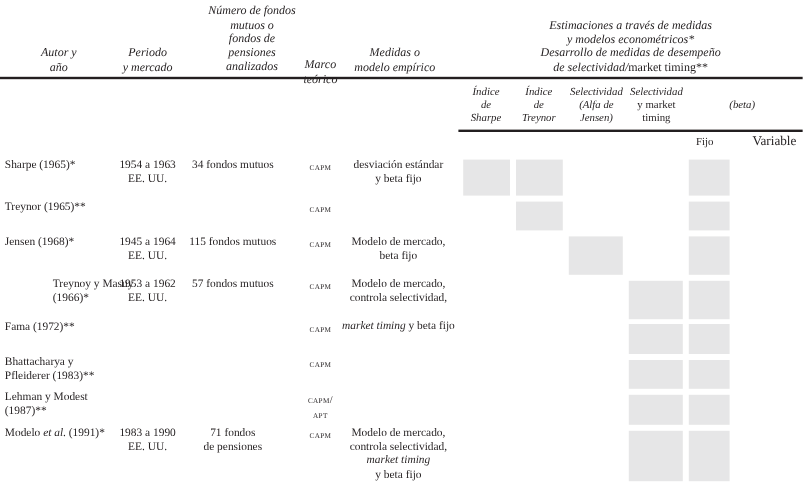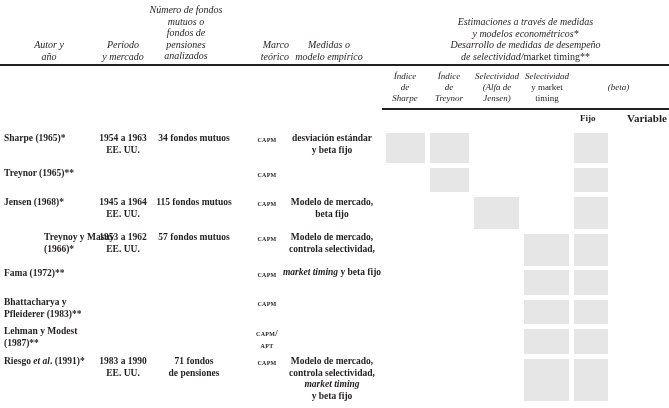--- a/index.html
+++ b/index.html
@@ -1,46 +1,46 @@
 <!DOCTYPE html>
 <html><head>
 <meta charset="utf-8">
 <style>
   html, body { margin:0; padding:0; background:#ffffff; }
   body { width:669px; height:408px; position:relative; overflow:hidden;
          font-family:"Liberation Serif","DejaVu Serif",serif; color:#231f20; }
   .abs { position:absolute; }
   .hdr { font-style:italic; font-size:10px; line-height:11.5px; text-align:center; color:#231f20; }
-  .cell { font-size:9.5px; line-height:11.5px; color:#231f20;font-weight:bold; }
+  .cell { font-size:9.5px; line-height:11.5px; color:#231f20; }
   .center { text-align:center; }
   .sc { font-variant:small-caps; font-size:8.5px; letter-spacing:0.3px; text-transform:lowercase; }
   .rule { position:absolute; background:#231f20; height:1.5px; }
   .box { position:absolute; background:#e6e6e7; }
   .up { font-style:normal; }
   i { font-style:italic; }
 </style>
 </head>
 <body>
 
 <div class="abs hdr" style="left:18px; top:39px; width:62px;">
   <div>Autor y</div>
   <div>año</div>
 </div>
 <div class="abs hdr" style="left:88px; top:39px; width:70px;">
   <div>Periodo</div>
   <div>y mercado</div>
 </div>
-<div class="abs hdr" style="left:144px; top:4px; width:84px;">
+<div class="abs hdr" style="left:168px; top:4px; width:84px;">
   <div>Número de fondos</div>
   <div>mutuos o</div>
   <div>fondos de</div>
   <div>pensiones</div>
   <div>analizados</div>
 </div>
-<div class="abs hdr" style="left:245px; top:39px; width:44px;text-align:right;">
+<div class="abs hdr" style="left:245px; top:49px; width:44px;">
   <div>Marco</div>
   <div>teórico</div>
 </div>
 <div class="abs hdr" style="left:284px; top:39px; width:90px;">
   <div>Medidas o</div>
   <div>modelo empírico</div>
 </div>
 
 <div class="abs hdr" style="left:382px; top:16px; width:287px;">
   <div>Estimaciones a través de medidas</div>
@@ -175,21 +175,21 @@
     <div>(1987)**</div>
   </div>
   <div class="abs center sc" style="left:245px; top:327px; width:44px; line-height:12px;">
     <div>CAPM/</div>
     <div>APT</div>
   </div>
 </div>
 
 <div class="abs cell" style="left:0; top:0;">
   <div class="abs" style="left:4px; top:356px; white-space:nowrap;">
-    <span>Riesgo </span><i>et al</i><span>. (1991)*</span>
+    <span>Modelo </span><i>et al</i><span>. (1991)*</span>
   </div>
   <div class="abs center" style="left:88px; top:356px; width:70px;">
     <div>1983 a 1990</div>
     <div>EE. UU.</div>
   </div>
   <div class="abs center" style="left:152px; top:356px; width:84px;">
     <div>71 fondos</div>
     <div>de pensiones</div>
   </div>
   <div class="abs center sc" style="left:245px; top:357px; width:44px;">CAPM</div>

